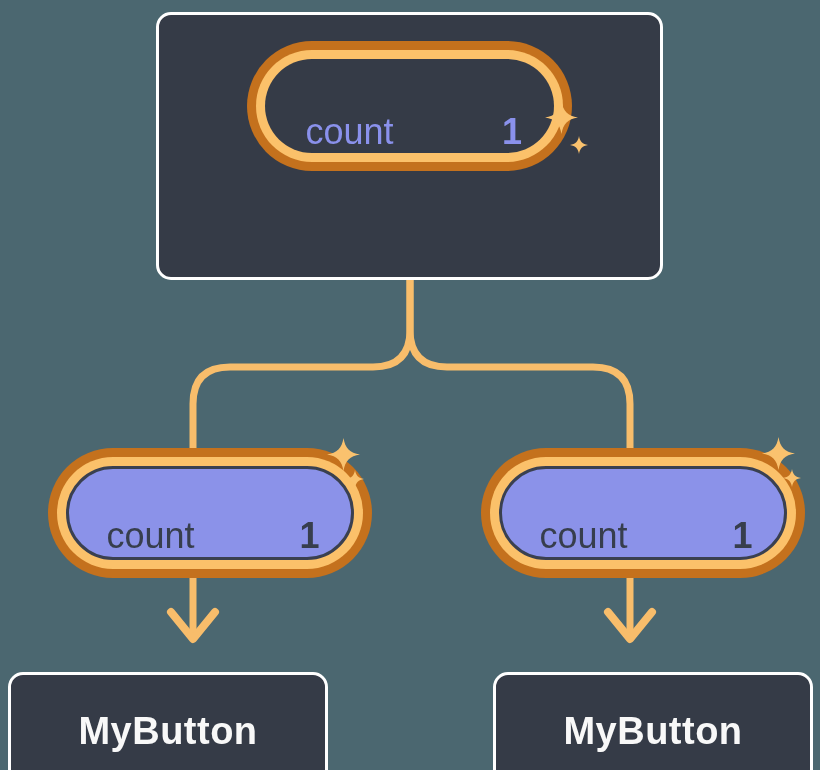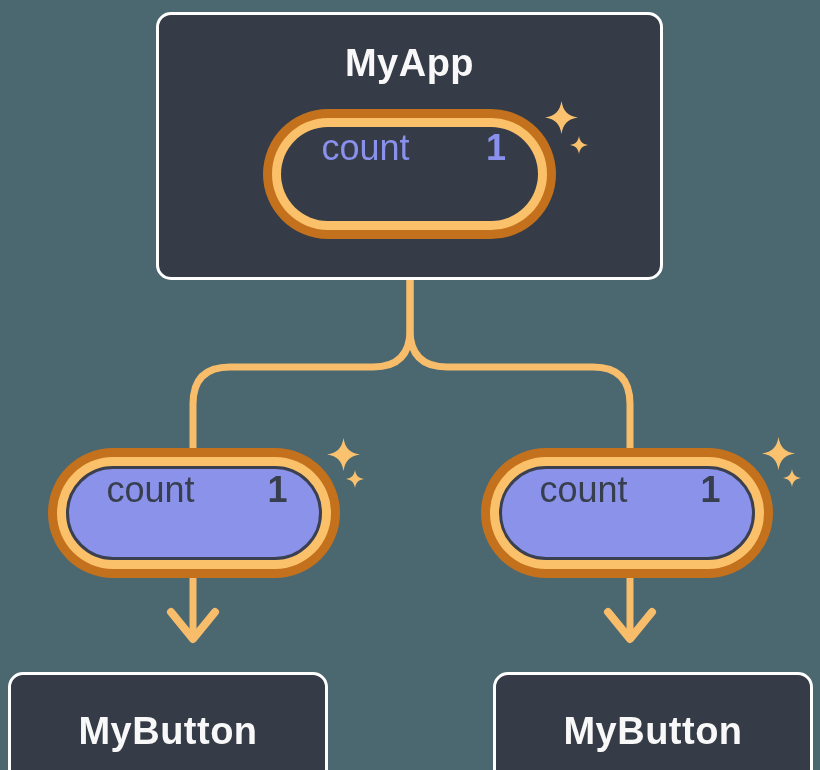--- a/index.html
+++ b/index.html
@@ -56,22 +56,23 @@
     z-index:2;
   }
   .root-node .pill{margin-top:26px;}
   .pill-mid{
     background:var(--ring-inner);
     border-radius:999px;
     padding:9px;
   }
   .pill-body{
     border-radius:999px;
-    display:flex;align-items:flex-start;overflow:hidden;
+    display:flex;align-items:flex-end;overflow:hidden;
     font-size:36px;
+    gap:16px;
   }
   .pill-body.root-body{
     background:var(--node-fill);
     height:94px;color:var(--state-text-purple);
   }
   .pill-body.child-body{
     background:var(--state-fill);
     border:3px solid var(--state-outline);
     height:88px;color:var(--state-text-dark);
   }
@@ -98,21 +99,20 @@
 <div class="stage">
 
   <svg class="connectors" viewBox="0 0 820 770" xmlns="http://www.w3.org/2000/svg">
     <path class="wire" d="M410 280 V330 Q410 367 373 367 H230 Q193 367 193 404 V630"></path>
     <path class="wire" d="M410 280 V330 Q410 367 447 367 H593 Q630 367 630 404 V630"></path>
     <path class="wire head" d="M171 612 L193 639 L215 612"></path>
     <path class="wire head" d="M608 612 L630 639 L652 612"></path>
   </svg>
 
   <div class="node root-node">
-    <div class="node-title">MyApp</div>
     <div class="pill">
       <div class="pill-mid">
         <div class="pill-body root-body">
           <div class="pill-label">count</div>
           <div class="pill-divider"></div>
           <div class="pill-value">1</div>
         </div>
       </div>
     </div>
   </div>

